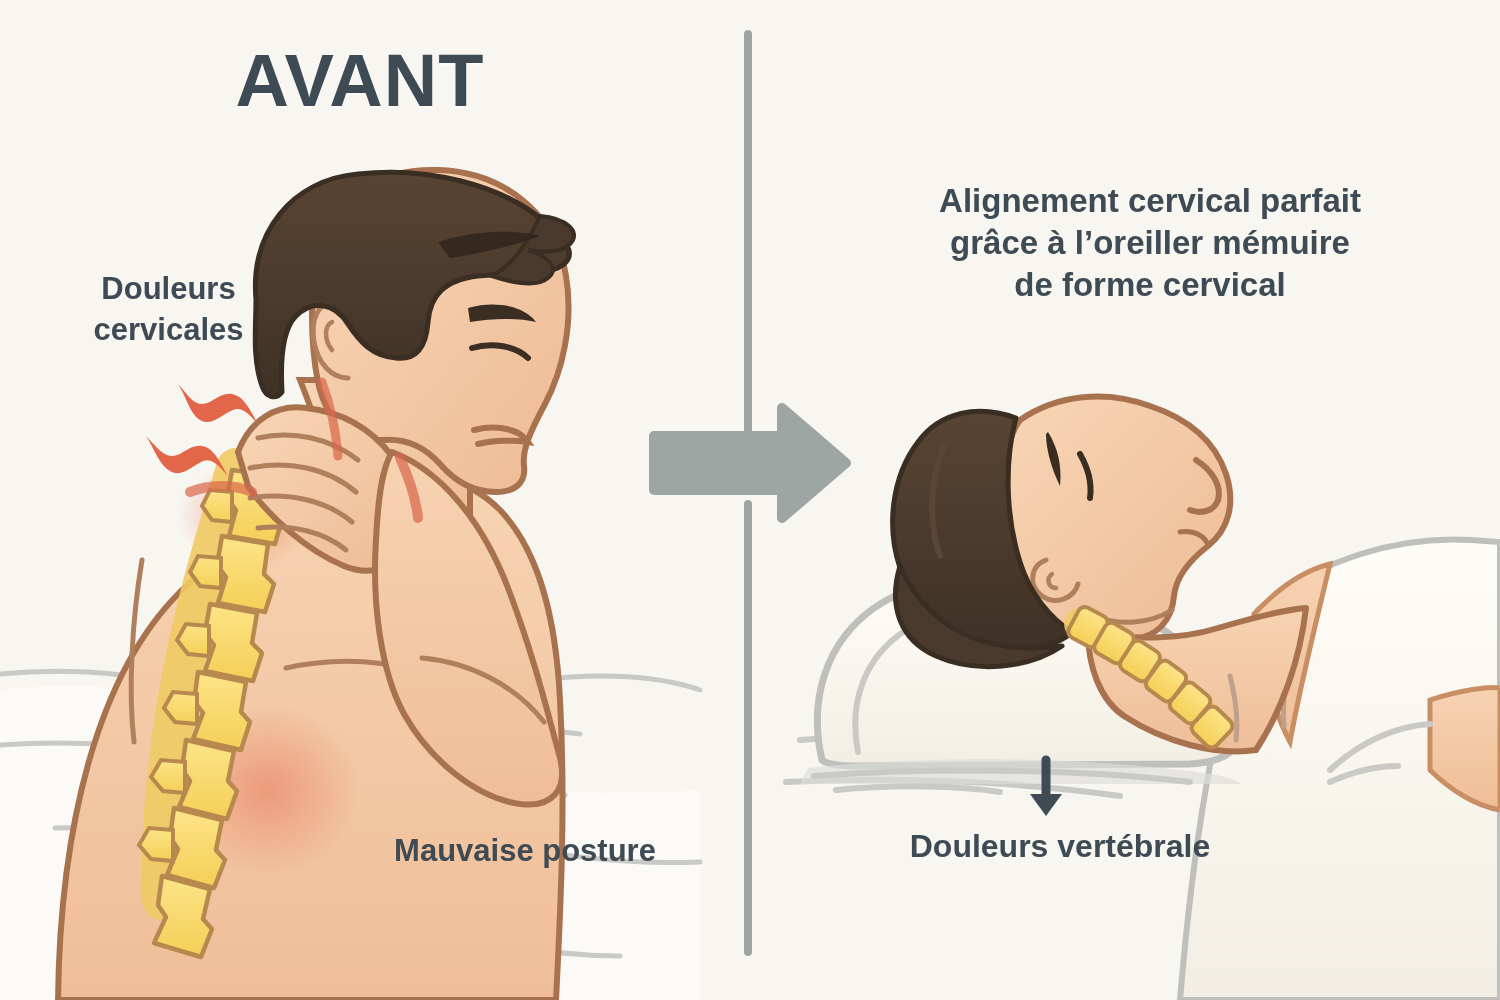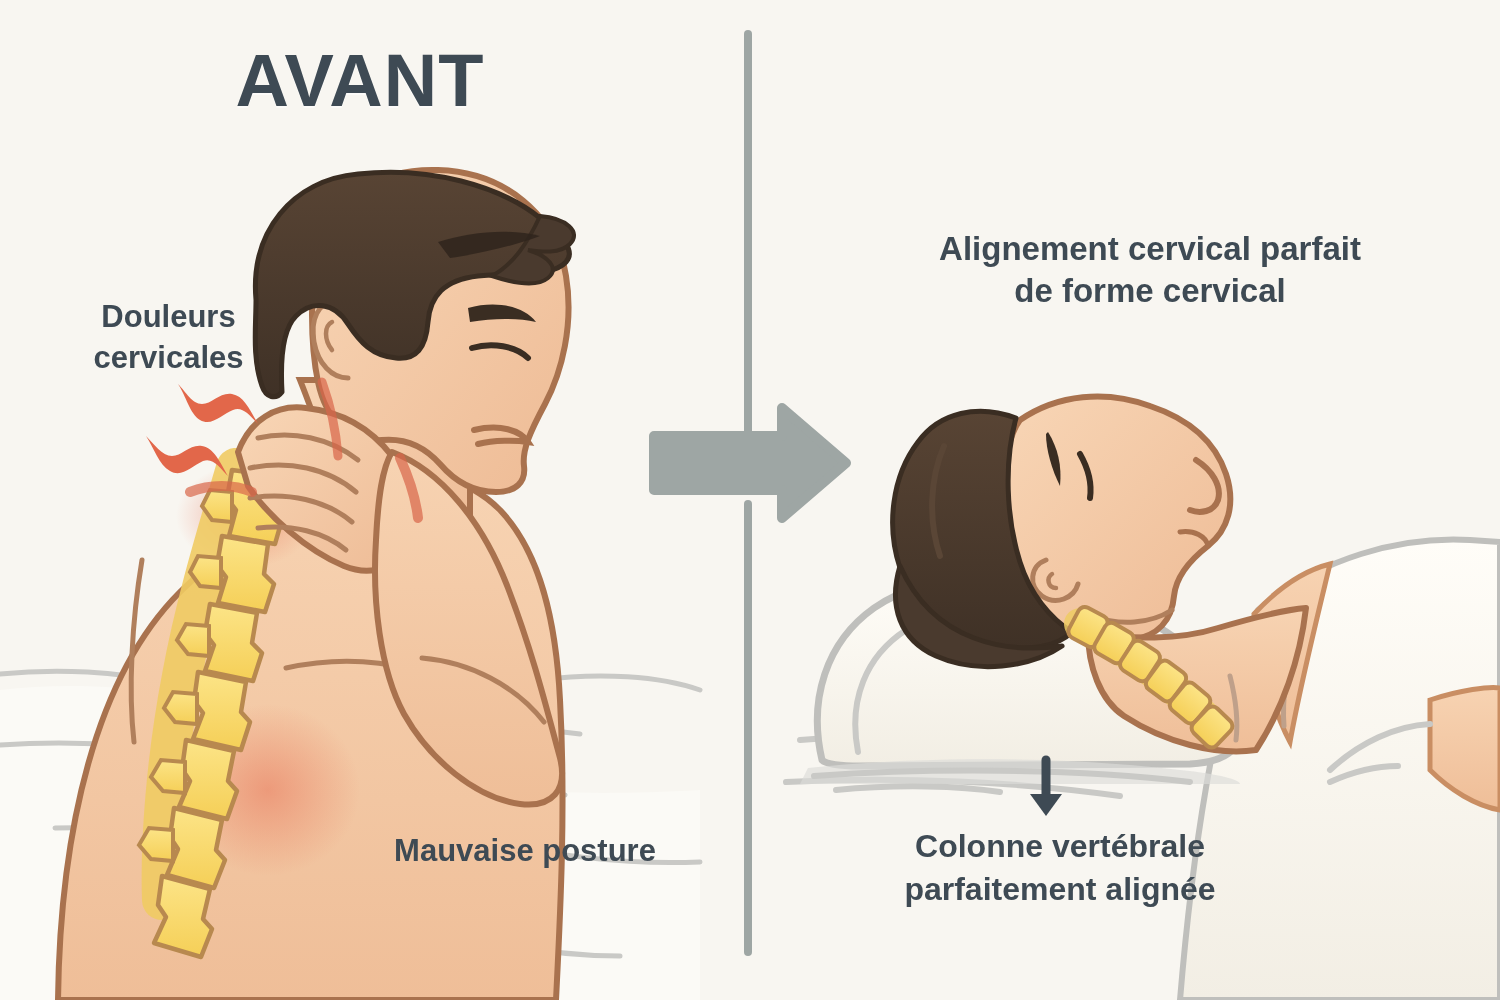--- a/index.html
+++ b/index.html
@@ -21,28 +21,28 @@
     text-shadow:0 2px 0 rgba(255,255,255,.55);
   }
   #title-before{left:120px;top:44px;width:480px;}
   #title-after{left:890px;top:44px;width:480px;}
 
   .sub{
     font-size:33px;
     font-weight:bold;
     line-height:1.28;
   }
-  #after-sub{left:860px;top:180px;width:580px;margin-top:48px;}
+  #after-sub{left:860px;top:180px;width:580px;}
 
   .annot{
     font-size:31px;
     font-weight:bold;
     line-height:1.33;
   }
-  #pain-label{left:46px;top:268px;width:245px;margin-top:28px;}
+  #pain-label{left:46px;top:268px;width:245px;}
   #posture-label{left:350px;top:830px;width:350px;}
   #spine-label{left:830px;top:825px;width:460px;font-size:32px;}
 </style>
 </head>
 <body>
 
 <div id="stage">
 
   <svg id="art" viewBox="0 0 1500 1000" xmlns="http://www.w3.org/2000/svg">
     <defs>
@@ -313,28 +313,28 @@
         <path d="M1030 794 L 1046 816 L 1062 794 Z" fill="#3E4A54"></path>
       </g>
     </g>
   </svg>
 
   <div class="txt title" id="title-before">AVANT</div>
 
 
   <div class="txt sub" id="after-sub">
     <div>Alignement cervical parfait</div>
+    <div>grâce à l’oreiller mémuire</div>
     <div>de forme cervical</div>
   </div>
 
   <div class="txt annot" id="pain-label">
     <div>Douleurs</div>
     <div>cervicales</div>
   </div>
 
   <div class="txt annot" id="posture-label">Mauvaise posture</div>
 
   <div class="txt annot" id="spine-label">
-    <div>Colonne vertébrale</div>
-    <div>parfaitement alignée</div>
+    <div>Douleurs vertébrale</div>
   </div>
 
 </div>
 
 </body></html>

